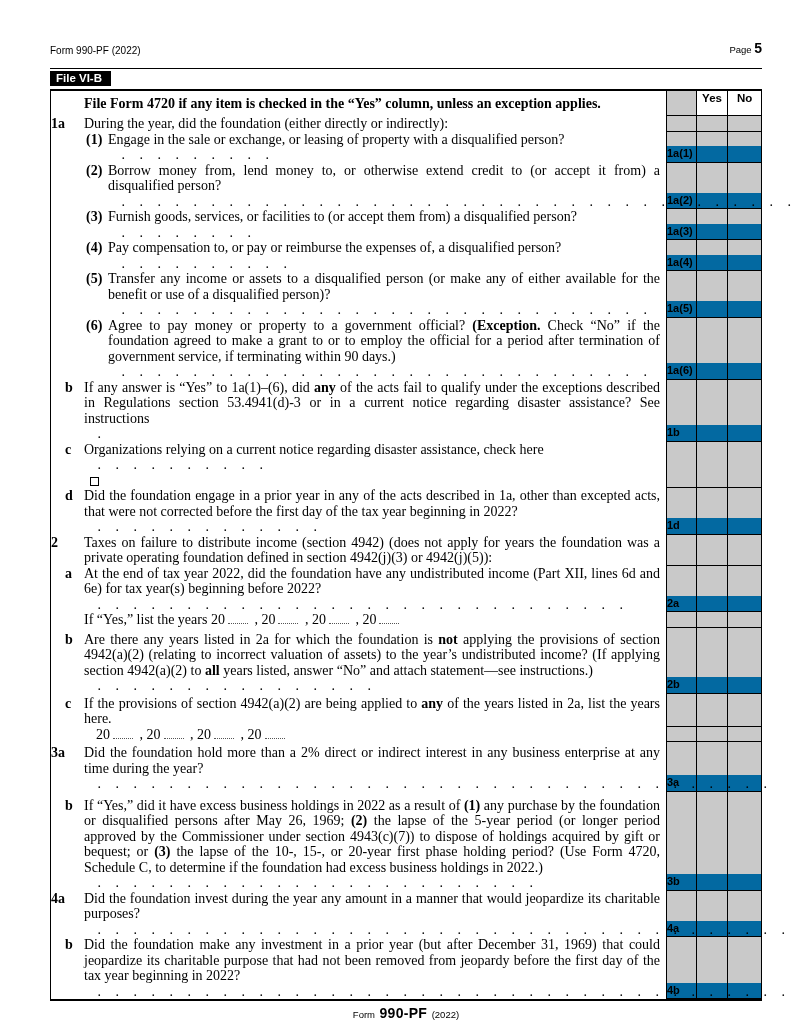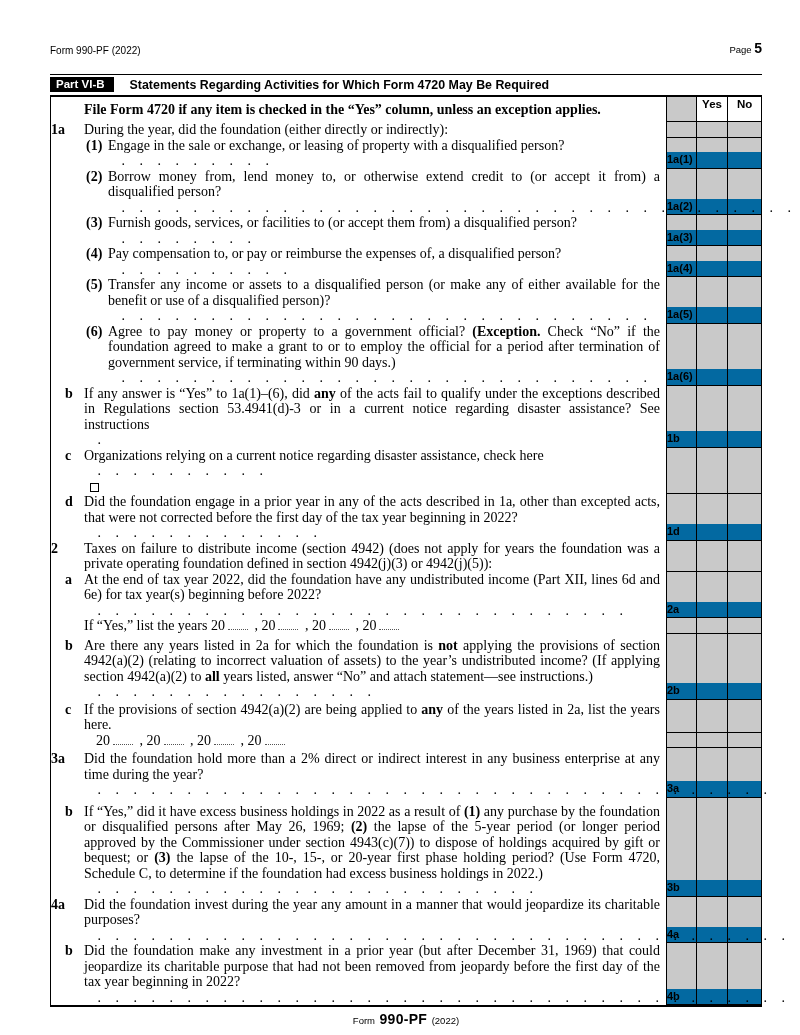--- a/index.html
+++ b/index.html
@@ -5,21 +5,21 @@
   * { margin:0; padding:0; box-sizing:border-box; }
   html,body { background:#e8e8e8; }
   .page {
     width:800px; height:1035px; background:#fff; margin:0 auto;
     font-family:"Liberation Sans", sans-serif; color:#000; overflow:hidden;
   }
   .content { margin:0 38px 0 50px; padding-top:40px; }
 
   
   .page-header { display:flex; justify-content:space-between; align-items:flex-end;
-    border-bottom:1px solid #000; padding-bottom:18px; }
+    border-bottom:1px solid #000; padding-bottom:12px; }
   .form-id { font-size:10px; }
   .page-ref { font-size:9.5px; }
   .page-ref b { font-size:14px; }
 
   
   .part-bar { display:flex; align-items:center; border-bottom:2.2px solid #000; padding:2px 0 3px 0; }
   .part-label { background:#000; color:#fff; font-weight:bold; font-size:11.5px; padding:1px 9px 2px 6px; }
   .part-title { font-weight:bold; font-size:12.4px; margin-left:16px; }
 
   
@@ -63,22 +63,21 @@
 
     <div class="page-header">
       <span class="form-id">Form 990-PF (2022)</span>
       <span class="page-ref">
         <span>Page</span>
         <b>5</b>
       </span>
     </div>
 
     <div class="part-bar">
-      <span class="part-label">Part VI-B</span>
-      <span class="part-title">Statements Regarding Activities for Which Form 4720 May Be Required</span>
+      <span class="part-label">File VI-B</span>
     </div>
 
     <div class="form-table">
       <div class="row subheader">
         <div class="q">
           <div class="txt instr">File Form 4720 if any item is checked in the “Yes” column, unless an exception applies.</div>
         </div>
         <div class="ans">
           <div class="col lbl">
               <div class="fill"></div>

